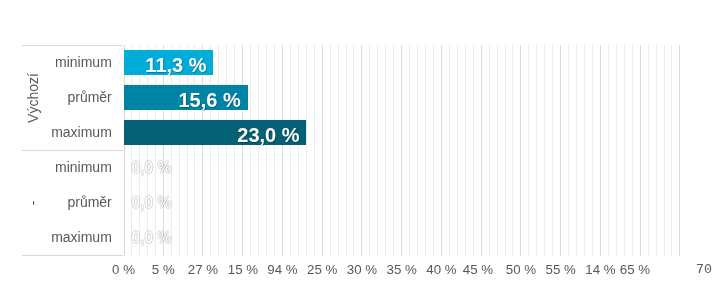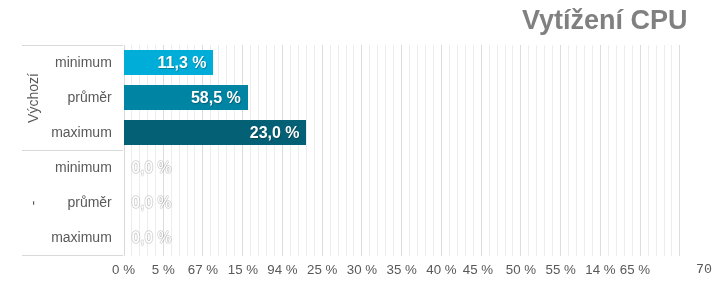--- a/index.html
+++ b/index.html
@@ -66,21 +66,21 @@
     color: #595959;
     white-space: nowrap;
     writing-mode: vertical-rl;
     transform: rotate(180deg);
     line-height: 1;
   }
 
   .bar { position: absolute; }
   .bar-label {
     position: absolute;
-    font-size: 16px;
+    font-size: 20px;
     font-weight: bold;
     color: #ffffff;
     white-space: nowrap;
     line-height: 1;
     text-shadow: 0.7px 0.7px 0.8px rgba(0,0,0,0.28);
   }
   .bar-label.zero {
     font-size: 15.6px;
     color: #ffffff;
     text-shadow:
@@ -99,21 +99,20 @@
     transform: translateX(-50%);
     white-space: nowrap;
     line-height: 1;
   }
 </style>
 </head>
 <body>
 
 <div id="chart">
 
-  <div class="title">Vytížení CPU</div>
 
   <div class="plot" id="plot">
       <div class="gridline" style="left: 7.35px;"></div>
       <div class="gridline" style="left: 15.3px;"></div>
       <div class="gridline" style="left: 23.25px;"></div>
       <div class="gridline" style="left: 31.2px;"></div>
       <div class="gridline major" style="left: 39.15px;"></div>
       <div class="gridline" style="left: 47.1px;"></div>
       <div class="gridline" style="left: 55.05px;"></div>
       <div class="gridline" style="left: 63px;"></div>
@@ -185,41 +184,41 @@
   <div class="axis-line"></div>
   <div class="group-sep" id="group-sep-1" style="top: 150.1px;"></div>
 
   <div class="group-label" id="gl-0" style="left: 25.5px; top: 97.6px; transform: rotate(180deg) translateY(50%);">Výchozí</div>
 
   <div class="bar" id="bar-0" style="left: 123.5px; top: 50px; width: 89.835px; height: 25.2px; background: rgb(0, 173, 216);"></div>
   <div class="bar-label" id="vl-0" style="top: 55.2px; left: 206.535px; transform: translateX(-100%);">11,3 %</div>
   <div class="cat-label" id="cl-0" style="top: 54.9px;">minimum</div>
 
   <div class="bar" id="bar-1" style="left: 123.5px; top: 85px; width: 124.02px; height: 25.2px; background: rgb(0, 132, 163);"></div>
-  <div class="bar-label" id="vl-1" style="top: 90.2px; left: 240.72px; transform: translateX(-100%);">58,5 %</div>
+  <div class="bar-label" id="vl-1" style="top: 90.2px; left: 240.72px; transform: translateX(-100%);">15,6 %</div>
   <div class="cat-label" id="cl-1" style="top: 89.9px;">průměr</div>
 
   <div class="bar" id="bar-2" style="left: 123.5px; top: 120px; width: 182.85px; height: 25.2px; background: rgb(4, 97, 117);"></div>
   <div class="bar-label" id="vl-2" style="top: 125.2px; left: 299.55px; transform: translateX(-100%);">23,0 %</div>
   <div class="cat-label" id="cl-2" style="top: 124.9px;">maximum</div>
 
   <div class="group-label" id="gl-1" style="left: 25.5px; top: 202.6px; transform: rotate(180deg) translateY(50%);">-</div>
 
   <div class="bar-label zero" id="vl-3" style="top: 160.2px; left: 131.5px;">0,0 %</div>
   <div class="cat-label" id="cl-3" style="top: 159.9px;">minimum</div>
 
   <div class="bar-label zero" id="vl-4" style="top: 195.2px; left: 131.5px;">0,0 %</div>
   <div class="cat-label" id="cl-4" style="top: 194.9px;">průměr</div>
 
   <div class="bar-label zero" id="vl-5" style="top: 230.2px; left: 131.5px;">0,0 %</div>
   <div class="cat-label" id="cl-5" style="top: 229.9px;">maximum</div>
 
   <div class="tick-label" id="tk-0" style="left: 123.5px;">0 %</div>
   <div class="tick-label" id="tk-1" style="left: 163.25px;">5 %</div>
-  <div class="tick-label" id="tk-2" style="left: 203px;">67 %</div>
+  <div class="tick-label" id="tk-2" style="left: 203px;">27 %</div>
   <div class="tick-label" id="tk-3" style="left: 243px;">15 %</div>
   <div class="tick-label" id="tk-4" style="left: 282.5px;">94 %</div>
   <div class="tick-label" id="tk-5" style="left: 322.25px;">25 %</div>
   <div class="tick-label" id="tk-6" style="left: 362px;">30 %</div>
   <div class="tick-label" id="tk-7" style="left: 401.75px;">35 %</div>
   <div class="tick-label" id="tk-8" style="left: 441.5px;">40 %</div>
   <div class="tick-label" id="tk-9" style="left: 478px;">45 %</div>
   <div class="tick-label" id="tk-10" style="left: 521px;">50 %</div>
   <div class="tick-label" id="tk-11" style="left: 560.75px;">55 %</div>
   <div class="tick-label" id="tk-12" style="left: 600.5px;">14 %</div>

